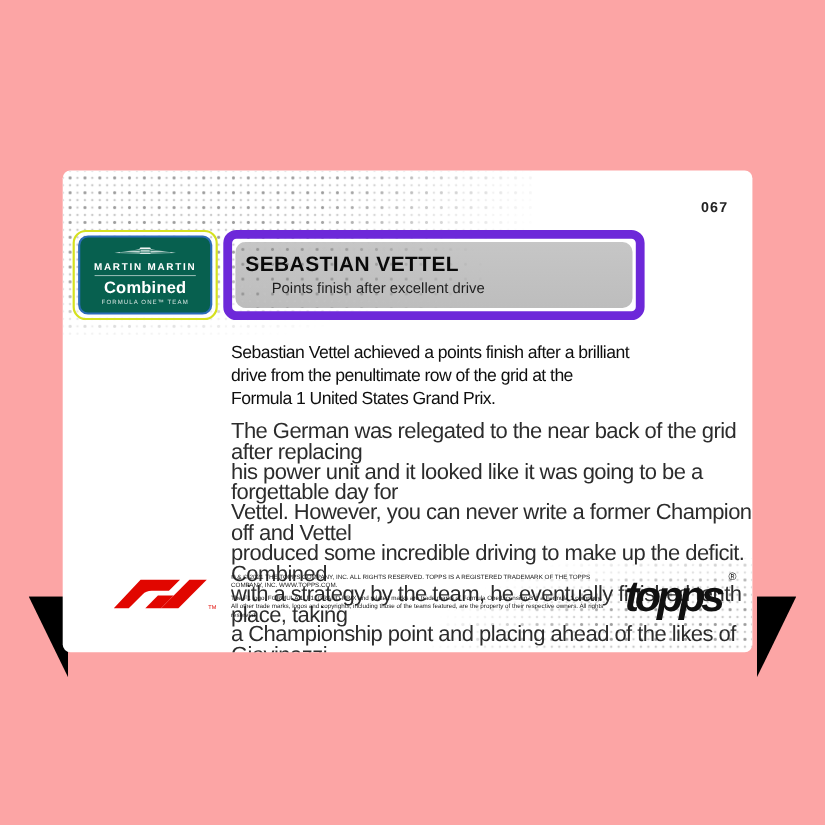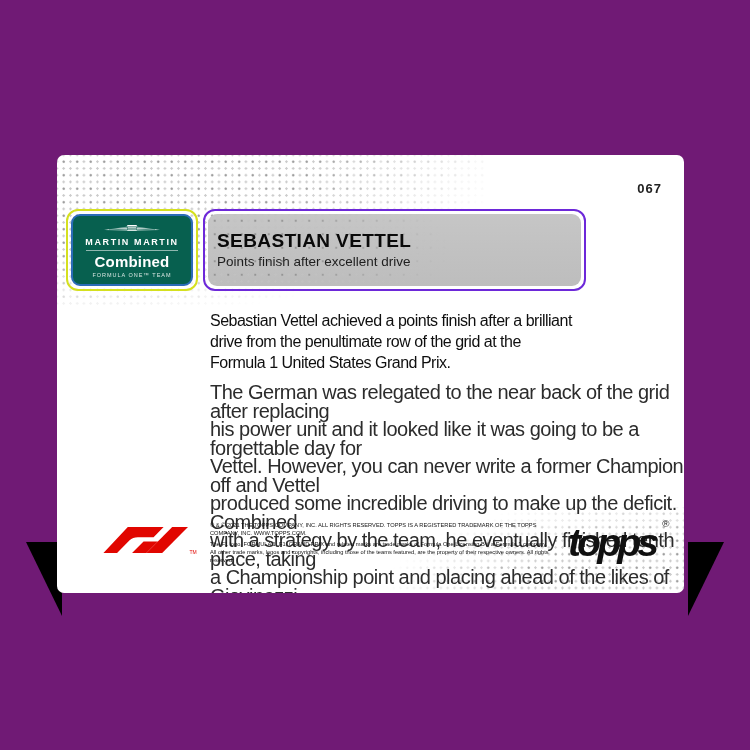--- a/index.html
+++ b/index.html
@@ -1,17 +1,17 @@
 <!DOCTYPE html>
 <html><head>
 <meta charset="utf-8">
 <style>
   html,body{margin:0;padding:0;background:#487150;}
   *{box-sizing:border-box;font-family:"Liberation Sans","DejaVu Sans",sans-serif;}
-  .stage{position:relative;width:750px;height:750px;background:#701a75;overflow:hidden;}
+  .stage{position:relative;width:750px;height:750px;background:#fca5a5;overflow:hidden;}
 
   .wedge{position:absolute;background:#000;}
   .wedge-left{left:26px;top:542px;width:36px;height:74px;clip-path:polygon(0 0,100% 0,100% 100%);}
   .wedge-right{left:688px;top:542px;width:36px;height:74px;clip-path:polygon(0 0,100% 0,0 100%);}
 
   .card{position:absolute;left:57px;top:155px;width:627px;height:438px;background:#ffffff;border-radius:7px;overflow:hidden;}
 
   .halftone{position:absolute;pointer-events:none;
     background-image:
       radial-gradient(circle,#8d8d8d 1.1px,transparent 1.5px),
@@ -35,27 +35,27 @@
     border:2px solid #D5E01F;border-radius:12px;}
   .am-panel{position:absolute;left:3px;top:3px;right:3px;bottom:3px;background:#07604F;
     border:2px solid #2B6CB8;border-radius:9px;display:flex;flex-direction:column;
     align-items:center;justify-content:center;color:#fff;}
   .am-brand{font-size:9px;font-weight:700;letter-spacing:1.6px;margin-top:2px;}
   .am-divider{width:92px;height:1px;background:rgba(255,255,255,.55);margin:3px 0 2px 0;}
   .am-sponsor{font-size:15px;font-weight:700;letter-spacing:.2px;}
   .am-series{font-size:5.5px;letter-spacing:1px;margin-top:2px;color:#d8e6e2;}
 
   .hdr-outline{position:absolute;left:146px;top:54px;width:383px;height:82px;
-    border:2px solid #6d28d9;border-radius:12px;}
+    border:8px solid #6d28d9;border-radius:12px;}
   .hdr-panel{position:absolute;left:3px;top:3px;right:3px;bottom:3px;border-radius:9px;
     background:linear-gradient(to bottom,#c6c6c6,#bdbdbd);overflow:hidden;
     display:flex;flex-direction:column;justify-content:center;padding-left:9px;}
   .hdr-title{position:relative;font-size:19px;font-weight:800;letter-spacing:.4px;
     color:#0a0a0a;line-height:1.05;}
-  .hdr-sub{position:relative;font-size:13.5px;color:#1e1e1e;margin-top:3px;}
+  .hdr-sub{position:relative;font-size:13.5px;color:#1e1e1e;margin-top:3px;margin-left:24px;}
 
   .intro{position:absolute;left:153px;top:155px;width:474px;white-space:pre-line;
     font-size:16px;font-weight:400;letter-spacing:-.5px;line-height:21px;color:#0f0f0f;}
   .body-text{position:absolute;left:153px;top:228px;width:474px;white-space:pre-line;
     font-size:20px;letter-spacing:-.5px;line-height:18.5px;color:#2c2c2c;}
 
   .legal{position:absolute;left:153px;top:367px;width:340px;color:#141414;}
   .legal p{margin:0 0 4px 0;font-size:5.7px;line-height:1.35;letter-spacing:0;}
 
   .f1-logo{position:absolute;left:45px;top:365px;width:96px;height:40px;}

